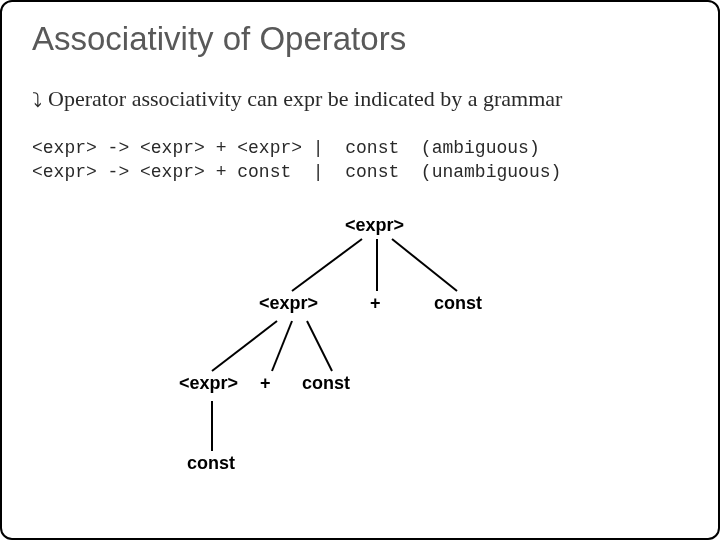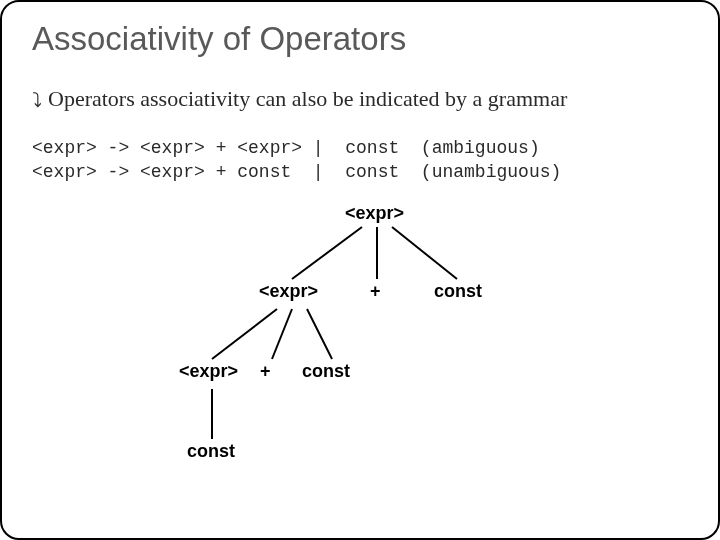--- a/index.html
+++ b/index.html
@@ -9,21 +9,21 @@
     height: 540px;
     background: #fff;
     font-family: Arial, Helvetica, sans-serif;
     color: #3a3a3a;
   }
   .slide {
     box-sizing: border-box;
     width: 720px;
     height: 540px;
     border: 2px solid #000;
-    border-radius: 19px;
+    border-radius: 12px;
     padding: 18px 30px 10px 30px;
     position: relative;
     overflow: hidden;
   }
   .title {
     font-size: 33px;
     font-weight: 400;
     color: #595959;
     margin: 0 0 18px 0;
     padding: 0 0 10px 0;
@@ -42,21 +42,21 @@
     margin-right: 6px;
     position: relative;
     top: 1px;
   }
   .code-block {
     font-family: "Courier New", Courier, monospace;
     font-size: 18px;
     white-space: pre;
     line-height: 1.35;
     color: #2a2a2a;
-    margin-bottom: 14px;
+    margin-bottom: 26px;
   }
   .tree-area {
     position: relative;
     width: 100%;
     height: 310px;
     text-align: center;
   }
   .tree-area svg {
     position: absolute;
     left: 0;
@@ -73,21 +73,21 @@
 </style>
 </head>
 <body>
 
 <div class="slide">
 
   <h1 class="title">Associativity of Operators</h1>
 
   <div class="bullet-row">
     <span class="bullet-icon">⤵</span>
-    <span>Operators associativity can also be indicated by a grammar</span>
+    <span>Operator associativity can expr be indicated by a grammar</span>
   </div>
 
   <div class="code-block">&lt;expr&gt; -&gt; &lt;expr&gt; + &lt;expr&gt; |  const  (ambiguous)
 &lt;expr&gt; -&gt; &lt;expr&gt; + const  |  const  (unambiguous)</div>
 
   <div class="tree-area">
     <svg width="660" height="310" viewBox="0 0 660 310">
       <g stroke="#000" stroke-width="2" fill="none">
 
         <line x1="330" y1="28" x2="260" y2="80"></line>

